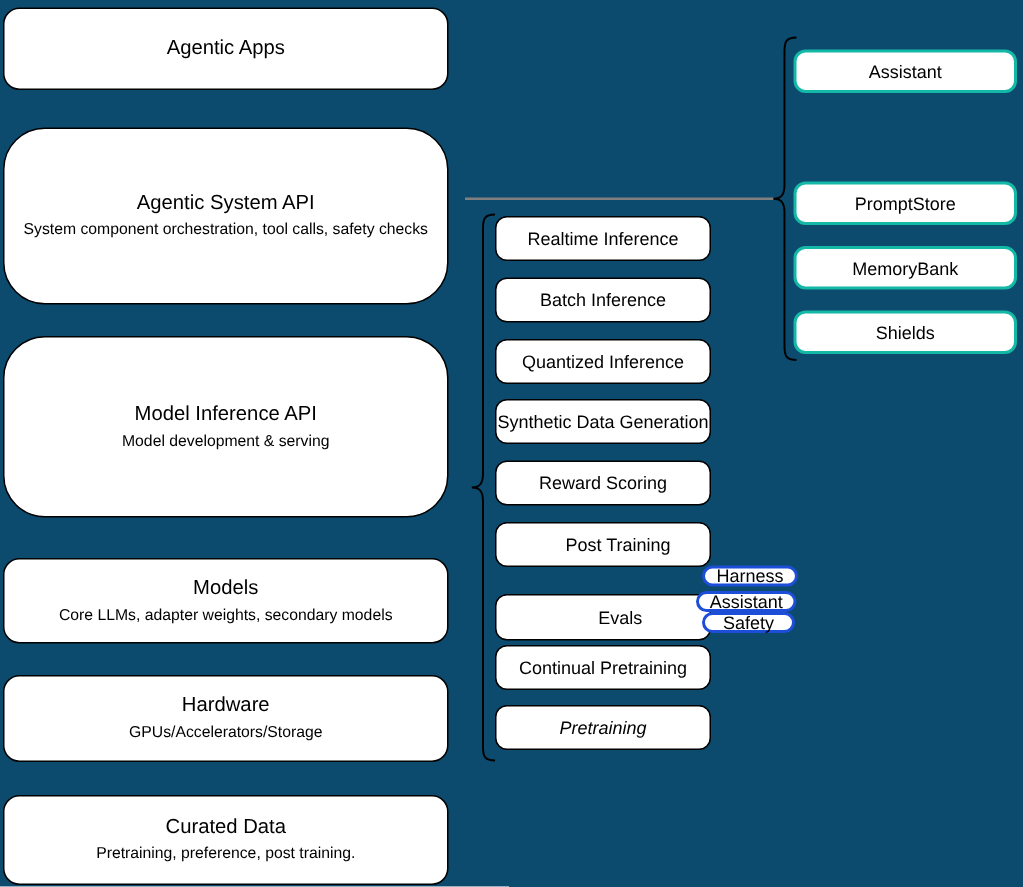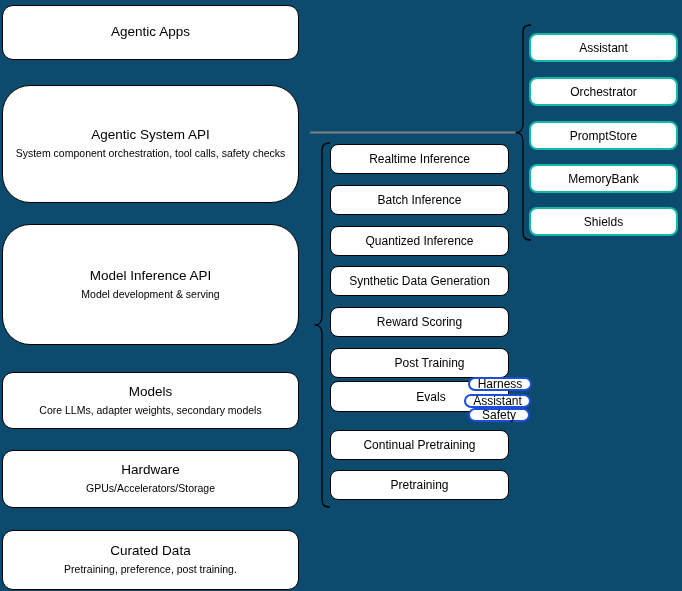--- a/index.html
+++ b/index.html
@@ -44,21 +44,21 @@
   .node-sub {
     font-size: 10.5px;
     line-height: 1.3;
     margin-top: 3px;
   }
   .r-small { border-radius: 11px; }
   .r-big   { border-radius: 28px; }
   .svc {
     position: absolute;
     left: 330px;
-    width: 179px;
+    width: 144px;
     height: 30px;
     box-sizing: border-box;
     border: 1px solid #000000;
     border-radius: 8px;
     background: #ffffff;
     display: flex;
     align-items: center;
     justify-content: center;
     font-size: 12px;
     z-index: 2;
@@ -130,27 +130,26 @@
     <div class="node-title">Curated Data</div>
     <div class="node-sub">Pretraining, preference, post training.</div>
   </div>
 
   <div class="svc" style="top:144px;">Realtime Inference</div>
   <div class="svc" style="top:185px;">Batch Inference</div>
   <div class="svc" style="top:226px;">Quantized Inference</div>
   <div class="svc" style="top:266px;">Synthetic Data Generation</div>
   <div class="svc" style="top:307px;">Reward Scoring</div>
   <div class="svc" style="top:348px;padding-left:20px;">Post Training</div>
-  <div class="svc" style="top:381px;height:31px;padding-left:23px;">Evals</div>
+  <div class="svc" style="top:396px;height:31px;padding-left:23px;">Evals</div>
   <div class="svc" style="top:430px;">Continual Pretraining</div>
-  <div class="svc" style="top:470px;">Pretraining</div>
+  <div class="svc" style="top:470px;font-style:italic;">Pretraining</div>
 
   <div class="pill" style="left:468px;top:377px;width:64px;height:14px;">Harness</div>
   <div class="pill" style="left:464px;top:394px;width:67px;height:14px;">Assistant</div>
   <div class="pill" style="left:468px;top:408px;width:62px;height:14px;">Safety</div>
 
   <div class="comp" style="top:33px;">Assistant</div>
-  <div class="comp" style="top:77px;">Orchestrator</div>
   <div class="comp" style="top:121px;">PromptStore</div>
   <div class="comp" style="top:164px;">MemoryBank</div>
   <div class="comp" style="top:207px;">Shields</div>
 
 </div>
 
 </body></html>

